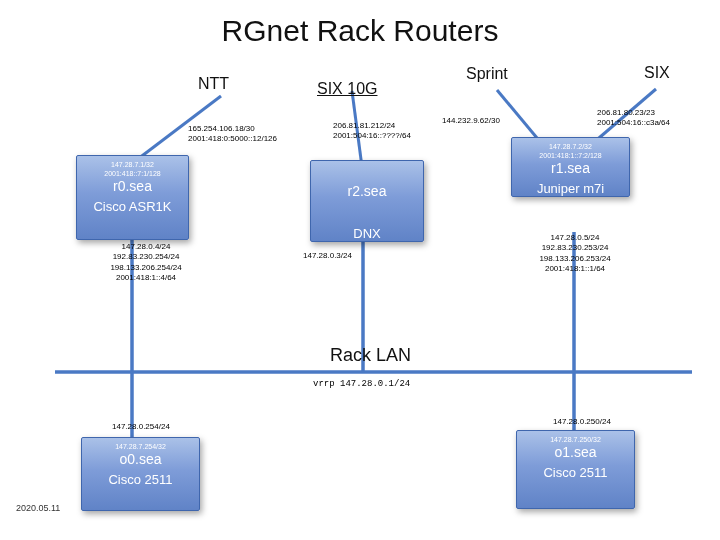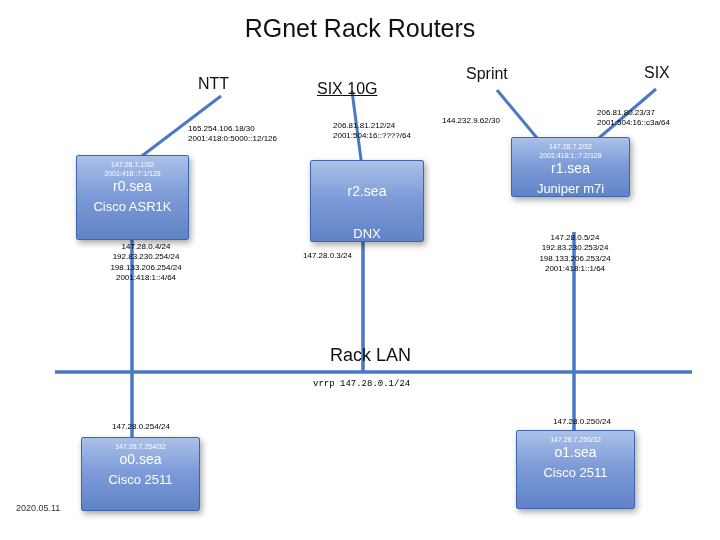--- a/index.html
+++ b/index.html
@@ -2,21 +2,21 @@
 <html><head>
 <meta charset="utf-8">
 <style>
   html,body { margin:0; padding:0; background:#ffffff; }
   .stage {
     position:relative; width:720px; height:540px; background:#ffffff;
     font-family:"Liberation Sans", sans-serif; overflow:hidden; color:#000;
   }
   .title {
     position:absolute; top:14px; left:0; width:100%; text-align:center;
-    font-size:25px; color:#111;
+    font-size:30px; color:#111;
   }
   .uplabel { position:absolute; font-size:16px; color:#111; white-space:nowrap; }
   .ann {
     position:absolute; font-size:8px; line-height:1.3; color:#000;
     white-space:pre-line;
   }
   .ann.center { text-align:center; }
   svg.links { position:absolute; left:0; top:0; width:720px; height:540px; }
   .box {
     position:absolute; box-sizing:border-box;
@@ -57,21 +57,21 @@
   <div class="uplabel" style="left:198px; top:75px;">NTT</div>
   <div class="uplabel" style="left:317px; top:80px;text-decoration:underline;">SIX 10G</div>
   <div class="uplabel" style="left:466px; top:65px;">Sprint</div>
   <div class="uplabel" style="left:644px; top:64px;">SIX</div>
 
   <div class="ann" style="left:188px; top:124px;">165.254.106.18/30
 2001:418:0:5000::12/126</div>
   <div class="ann" style="left:333px; top:121px;">206.81.81.212/24
 2001:504:16::????/64</div>
   <div class="ann" style="left:442px; top:116px;">144.232.9.62/30</div>
-  <div class="ann" style="left:597px; top:108px;">206.81.80.23/37
+  <div class="ann" style="left:597px; top:108px;">206.81.80.23/23
 2001:504:16::c3a/64</div>
 
   <div class="box" style="left:76px; top:155px; width:113px; height:85px;">
     <div class="loop">147.28.7.1/32
 2001:418::7:1/128</div>
     <div class="rname">r0.sea</div>
     <div class="rmodel">Cisco ASR1K</div>
   </div>
 
   <div class="box" style="left:310px; top:160px; width:114px; height:82px;gap:22px;">

